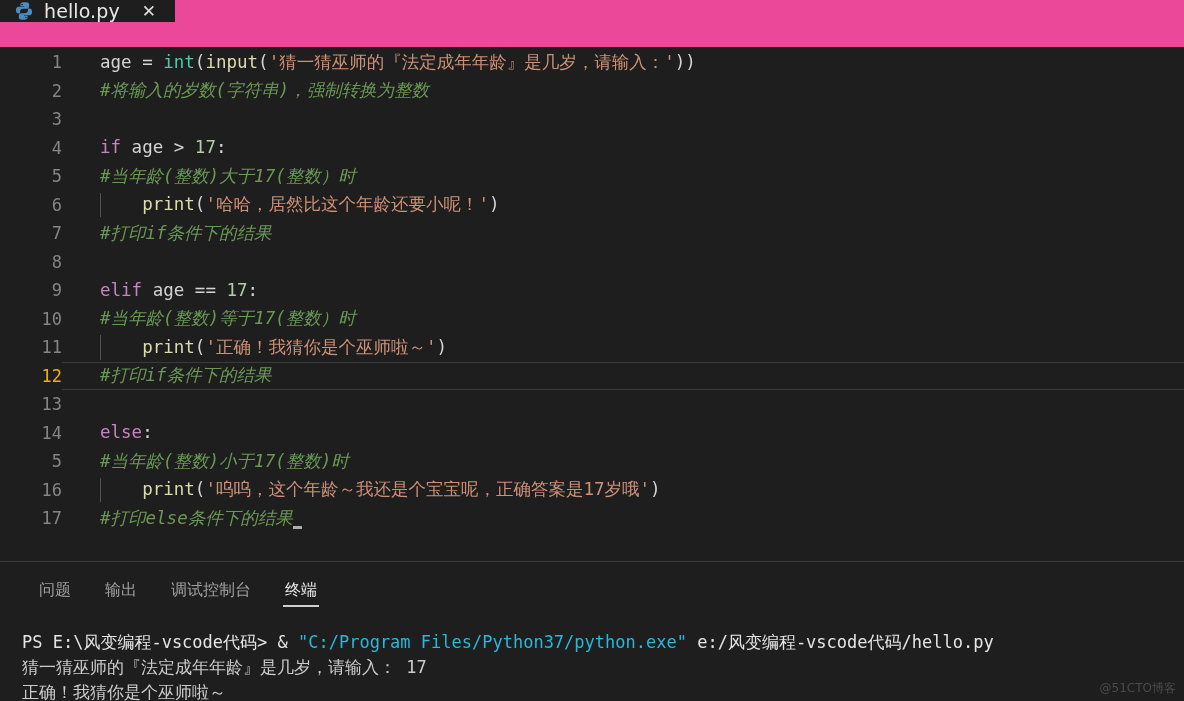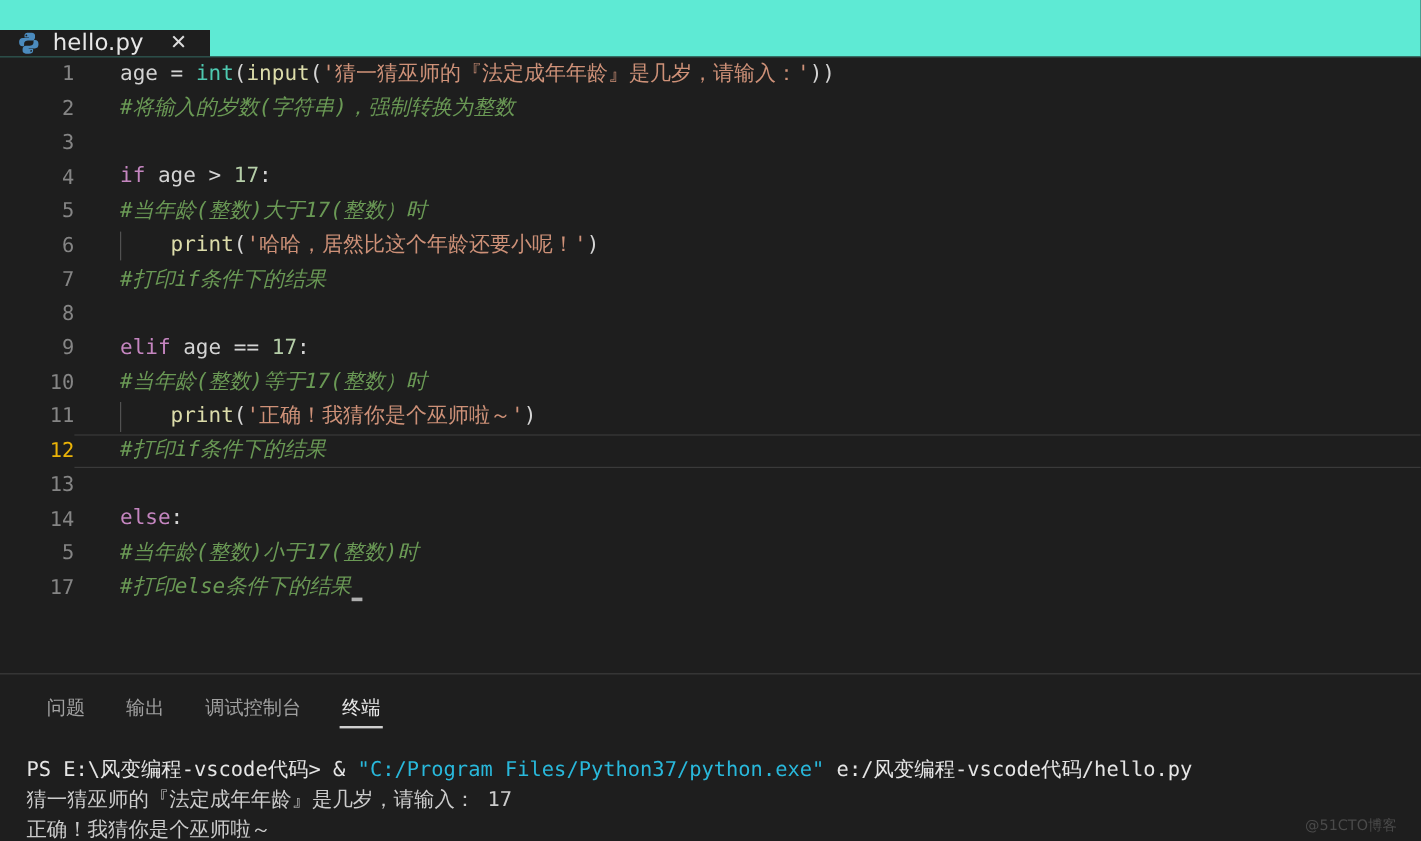--- a/index.html
+++ b/index.html
@@ -7,23 +7,23 @@
     width: 1184px; height: 701px;
     background: #1e1e1e;
     font-family: "DejaVu Sans", sans-serif;
     overflow: hidden;
   }
   body { position: relative; }
 
   
   #tabbar {
     height: 48px;
-    background: #5eead4;
-    display: flex;
-    align-items: flex-end;
+    background: #ec4899;
+    display: flex;
+    align-items: flex-start;
     border-bottom: 1px solid #1b1b1b;
   }
   .tab {
     display: flex;
     align-items: center;
     gap: 10px;
     padding: 0 16px 0 14px;
     background: #1e1e1e;
     min-width: 175px;
     position: relative;
@@ -160,21 +160,21 @@
     line-height: 25px;
     color: #cccccc;
     white-space: pre;
     overflow: hidden;
   }
   .t-white  { color: #e5e5e5; }
   .t-cyan   { color: #29b8db; }
   .t-gray   { color: #cccccc; }
   #watermark {
     position: absolute;
-    right: 20px;
+    right: 8px;
     bottom: 4px;
     color: #4a4a4a;
     font-size: 12px;
     font-family: "DejaVu Sans", sans-serif;
     user-select: none;
   }
 </style>
 </head>
 <body>
 
@@ -202,20 +202,21 @@
       <div class="code-line"><div class="ln">6</div><div class="content-wrap"><span class="indent-guide"></span><span class="code"><span class="tk-plain">    </span><span class="tk-fn2">print</span><span class="tk-plain">(</span><span class="tk-str">'哈哈，居然比这个年龄还要小呢！'</span><span class="tk-plain">)</span></span></div></div>
       <div class="code-line"><div class="ln">7</div><div class="content-wrap"><span class="code"><span class="tk-cmt">#打印if条件下的结果</span></span></div></div>
       <div class="code-line"><div class="ln">8</div><div class="content-wrap"><span class="code"></span></div></div>
       <div class="code-line"><div class="ln">9</div><div class="content-wrap"><span class="code"><span class="tk-kw">elif</span><span class="tk-plain"> age </span><span class="tk-plain">== </span><span class="tk-num">17</span><span class="tk-plain">:</span></span></div></div>
       <div class="code-line"><div class="ln">10</div><div class="content-wrap"><span class="code"><span class="tk-cmt">#当年龄(整数)等于17(整数）时</span></span></div></div>
       <div class="code-line"><div class="ln">11</div><div class="content-wrap"><span class="indent-guide"></span><span class="code"><span class="tk-plain">    </span><span class="tk-fn2">print</span><span class="tk-plain">(</span><span class="tk-str">'正确！我猜你是个巫师啦～'</span><span class="tk-plain">)</span></span></div></div>
       <div class="code-line active"><div class="ln">12</div><div class="content-wrap"><span class="code"><span class="tk-cmt">#打印if条件下的结果</span></span></div></div>
       <div class="code-line"><div class="ln">13</div><div class="content-wrap"><span class="code"></span></div></div>
       <div class="code-line"><div class="ln">14</div><div class="content-wrap"><span class="code"><span class="tk-kw">else</span><span class="tk-plain">:</span></span></div></div>
       <div class="code-line"><div class="ln">5</div><div class="content-wrap"><span class="code"><span class="tk-cmt">#当年龄(整数)小于17(整数)时</span></span></div></div>
+      <div class="code-line"><div class="ln">16</div><div class="content-wrap"><span class="indent-guide"></span><span class="code"><span class="tk-plain">    </span><span class="tk-fn2">print</span><span class="tk-plain">(</span><span class="tk-str">'呜呜，这个年龄～我还是个宝宝呢，正确答案是17岁哦'</span><span class="tk-plain">)</span></span></div></div>
       <div class="code-line"><div class="ln">17</div><div class="content-wrap"><span class="code"><span class="tk-cmt">#打印else条件下的结果</span><span class="caret"></span></span></div></div>
     </div>
 </div>
 
 <div id="panel">
   <div id="panel-tabs">
       <div class="ptab">问题</div>
       <div class="ptab">输出</div>
       <div class="ptab">调试控制台</div>
       <div class="ptab active">终端</div>

